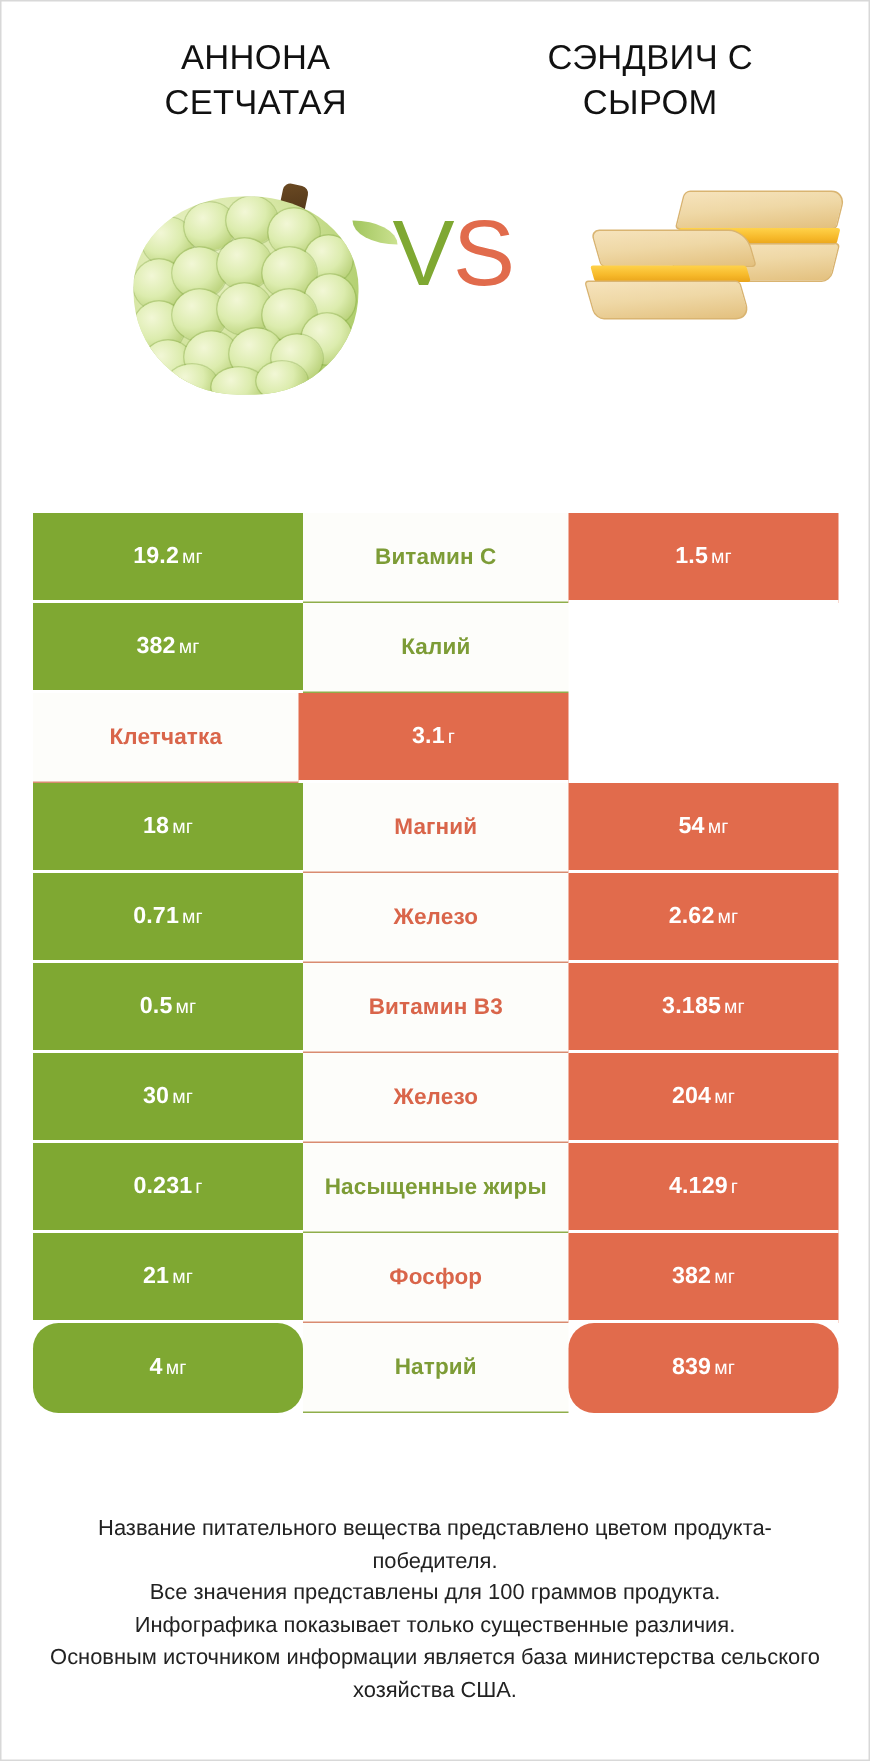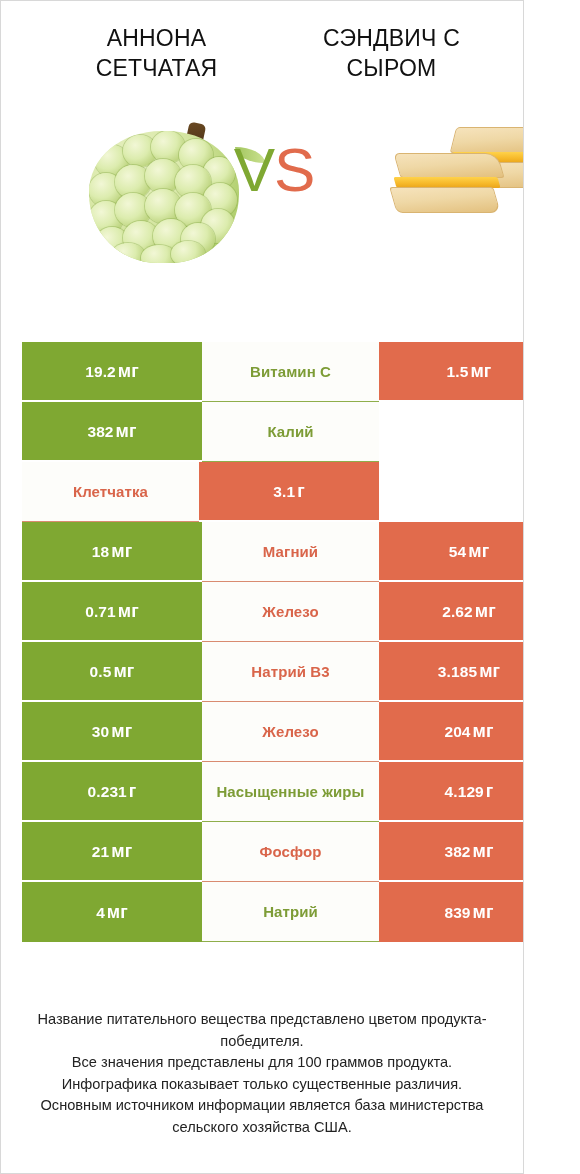--- a/index.html
+++ b/index.html
@@ -5,21 +5,21 @@
   html, body {
     margin: 0;
     padding: 0;
     background: #ffffff;
   }
   body {
     font-family: "Liberation Sans", "DejaVu Sans", sans-serif;
   }
   .page {
     position: relative;
-    width: 524px;
+    width: 580px;
     height: 1174px;
     background: #ffffff;
     box-sizing: border-box;
     border: 1px solid #d8d8d8;
     overflow: hidden;
     padding-left: 24px;
   }
 
   
   .header {
@@ -161,30 +161,30 @@
   }
   .cell-mid {
     width: 177px;
     background: #FDFDFA;
     padding: 0 6px;
     line-height: 20px;
   }
   .cell-mid.win-left { border-bottom: 1px solid #8fae4a; color: #7d9c36; }
   .cell-mid.win-right { border-bottom: 1px solid #d98b70; color: #d9654a; }
   .row:last-child .cell-left,
-  .row:last-child .cell-right { border-bottom: none; }
+  .row:last-child .cell-right { border-bottom: none; border-radius: 17px; }
 
   .val {
     font-size: 15.5px;
     font-weight: 700;
     letter-spacing: 0.1px;
   }
   .val .unit {
-    font-size: 18px;
-    font-weight: 700;
+    font-size: 13px;
+    font-weight: 400;
     margin-left: 2px;
   }
   .nut {
     font-size: 15px;
     font-weight: 700;
     letter-spacing: 0.1px;
   }
 
   
   .footer {
@@ -322,21 +322,21 @@
         </div>
         <div class="cell cell-right">
           <span class="val">2.62<span class="unit">мг</span></span>
         </div>
       </div>
       <div class="row">
         <div class="cell cell-left">
           <span class="val">0.5<span class="unit">мг</span></span>
         </div>
         <div class="cell cell-mid win-right">
-          <span class="nut">Натрий B3</span>
+          <span class="nut">Витамин B3</span>
         </div>
         <div class="cell cell-right">
           <span class="val">3.185<span class="unit">мг</span></span>
         </div>
       </div>
       <div class="row">
         <div class="cell cell-left">
           <span class="val">30<span class="unit">мг</span></span>
         </div>
         <div class="cell cell-mid win-right">

